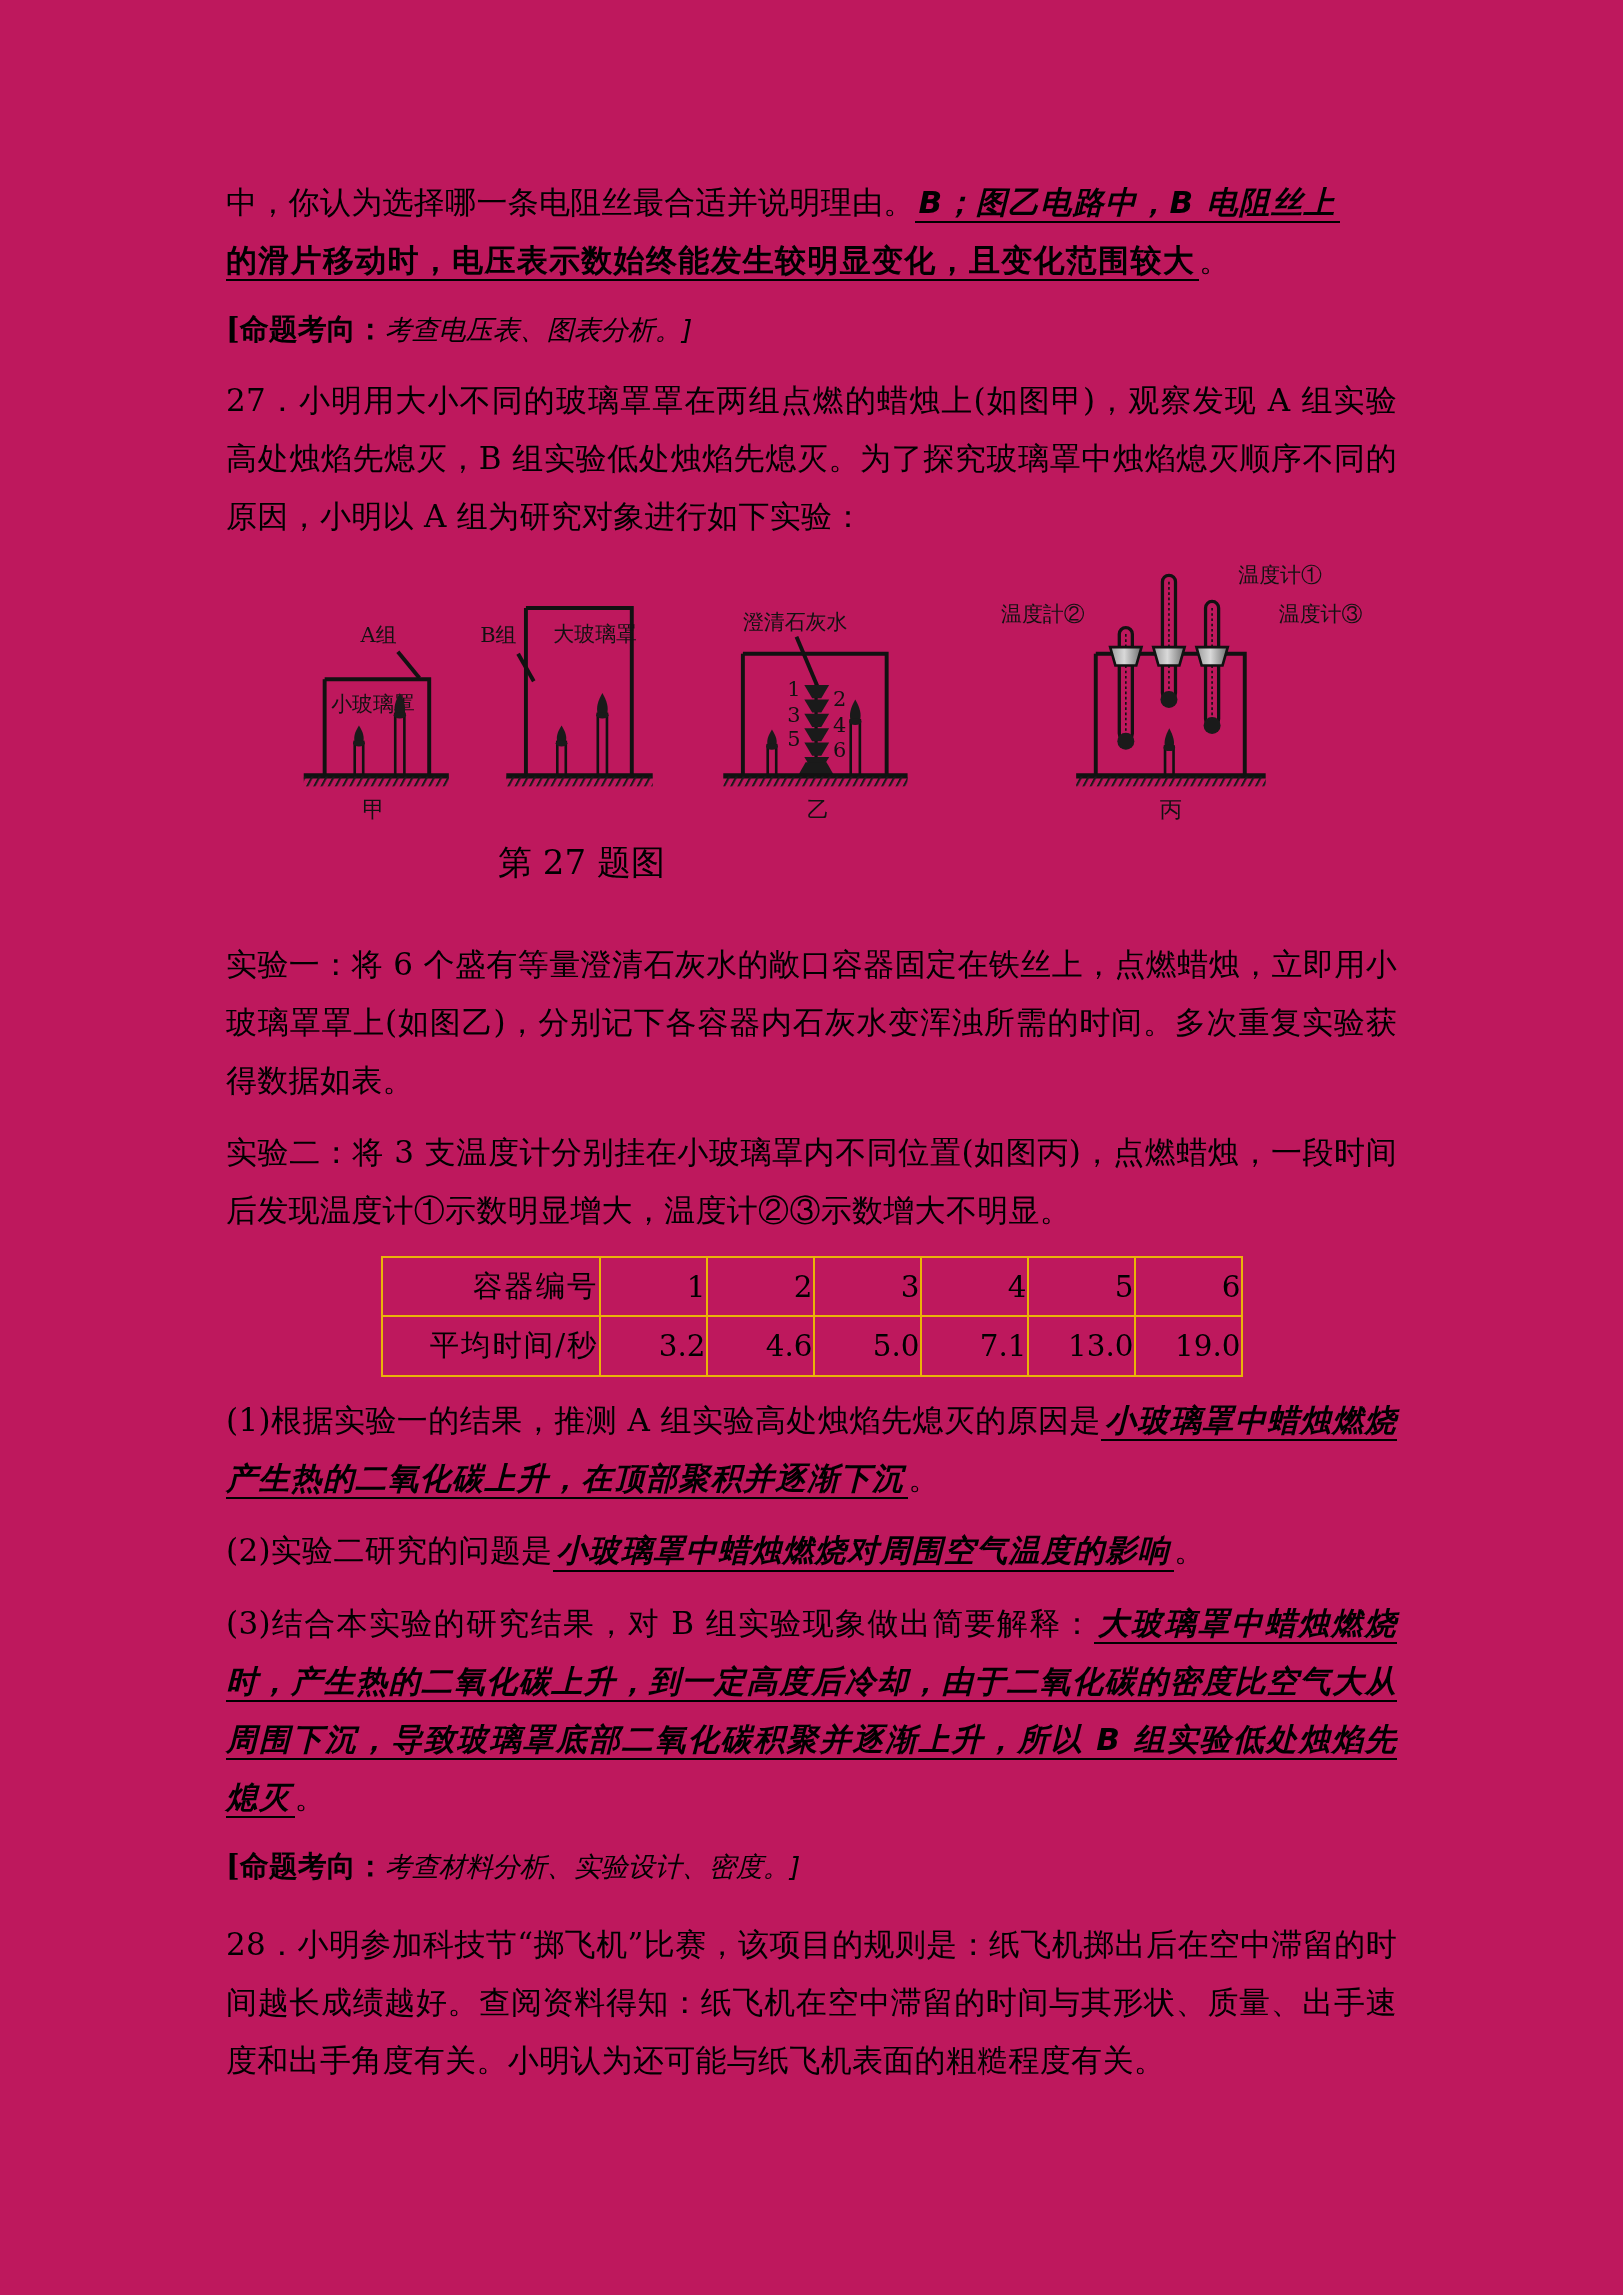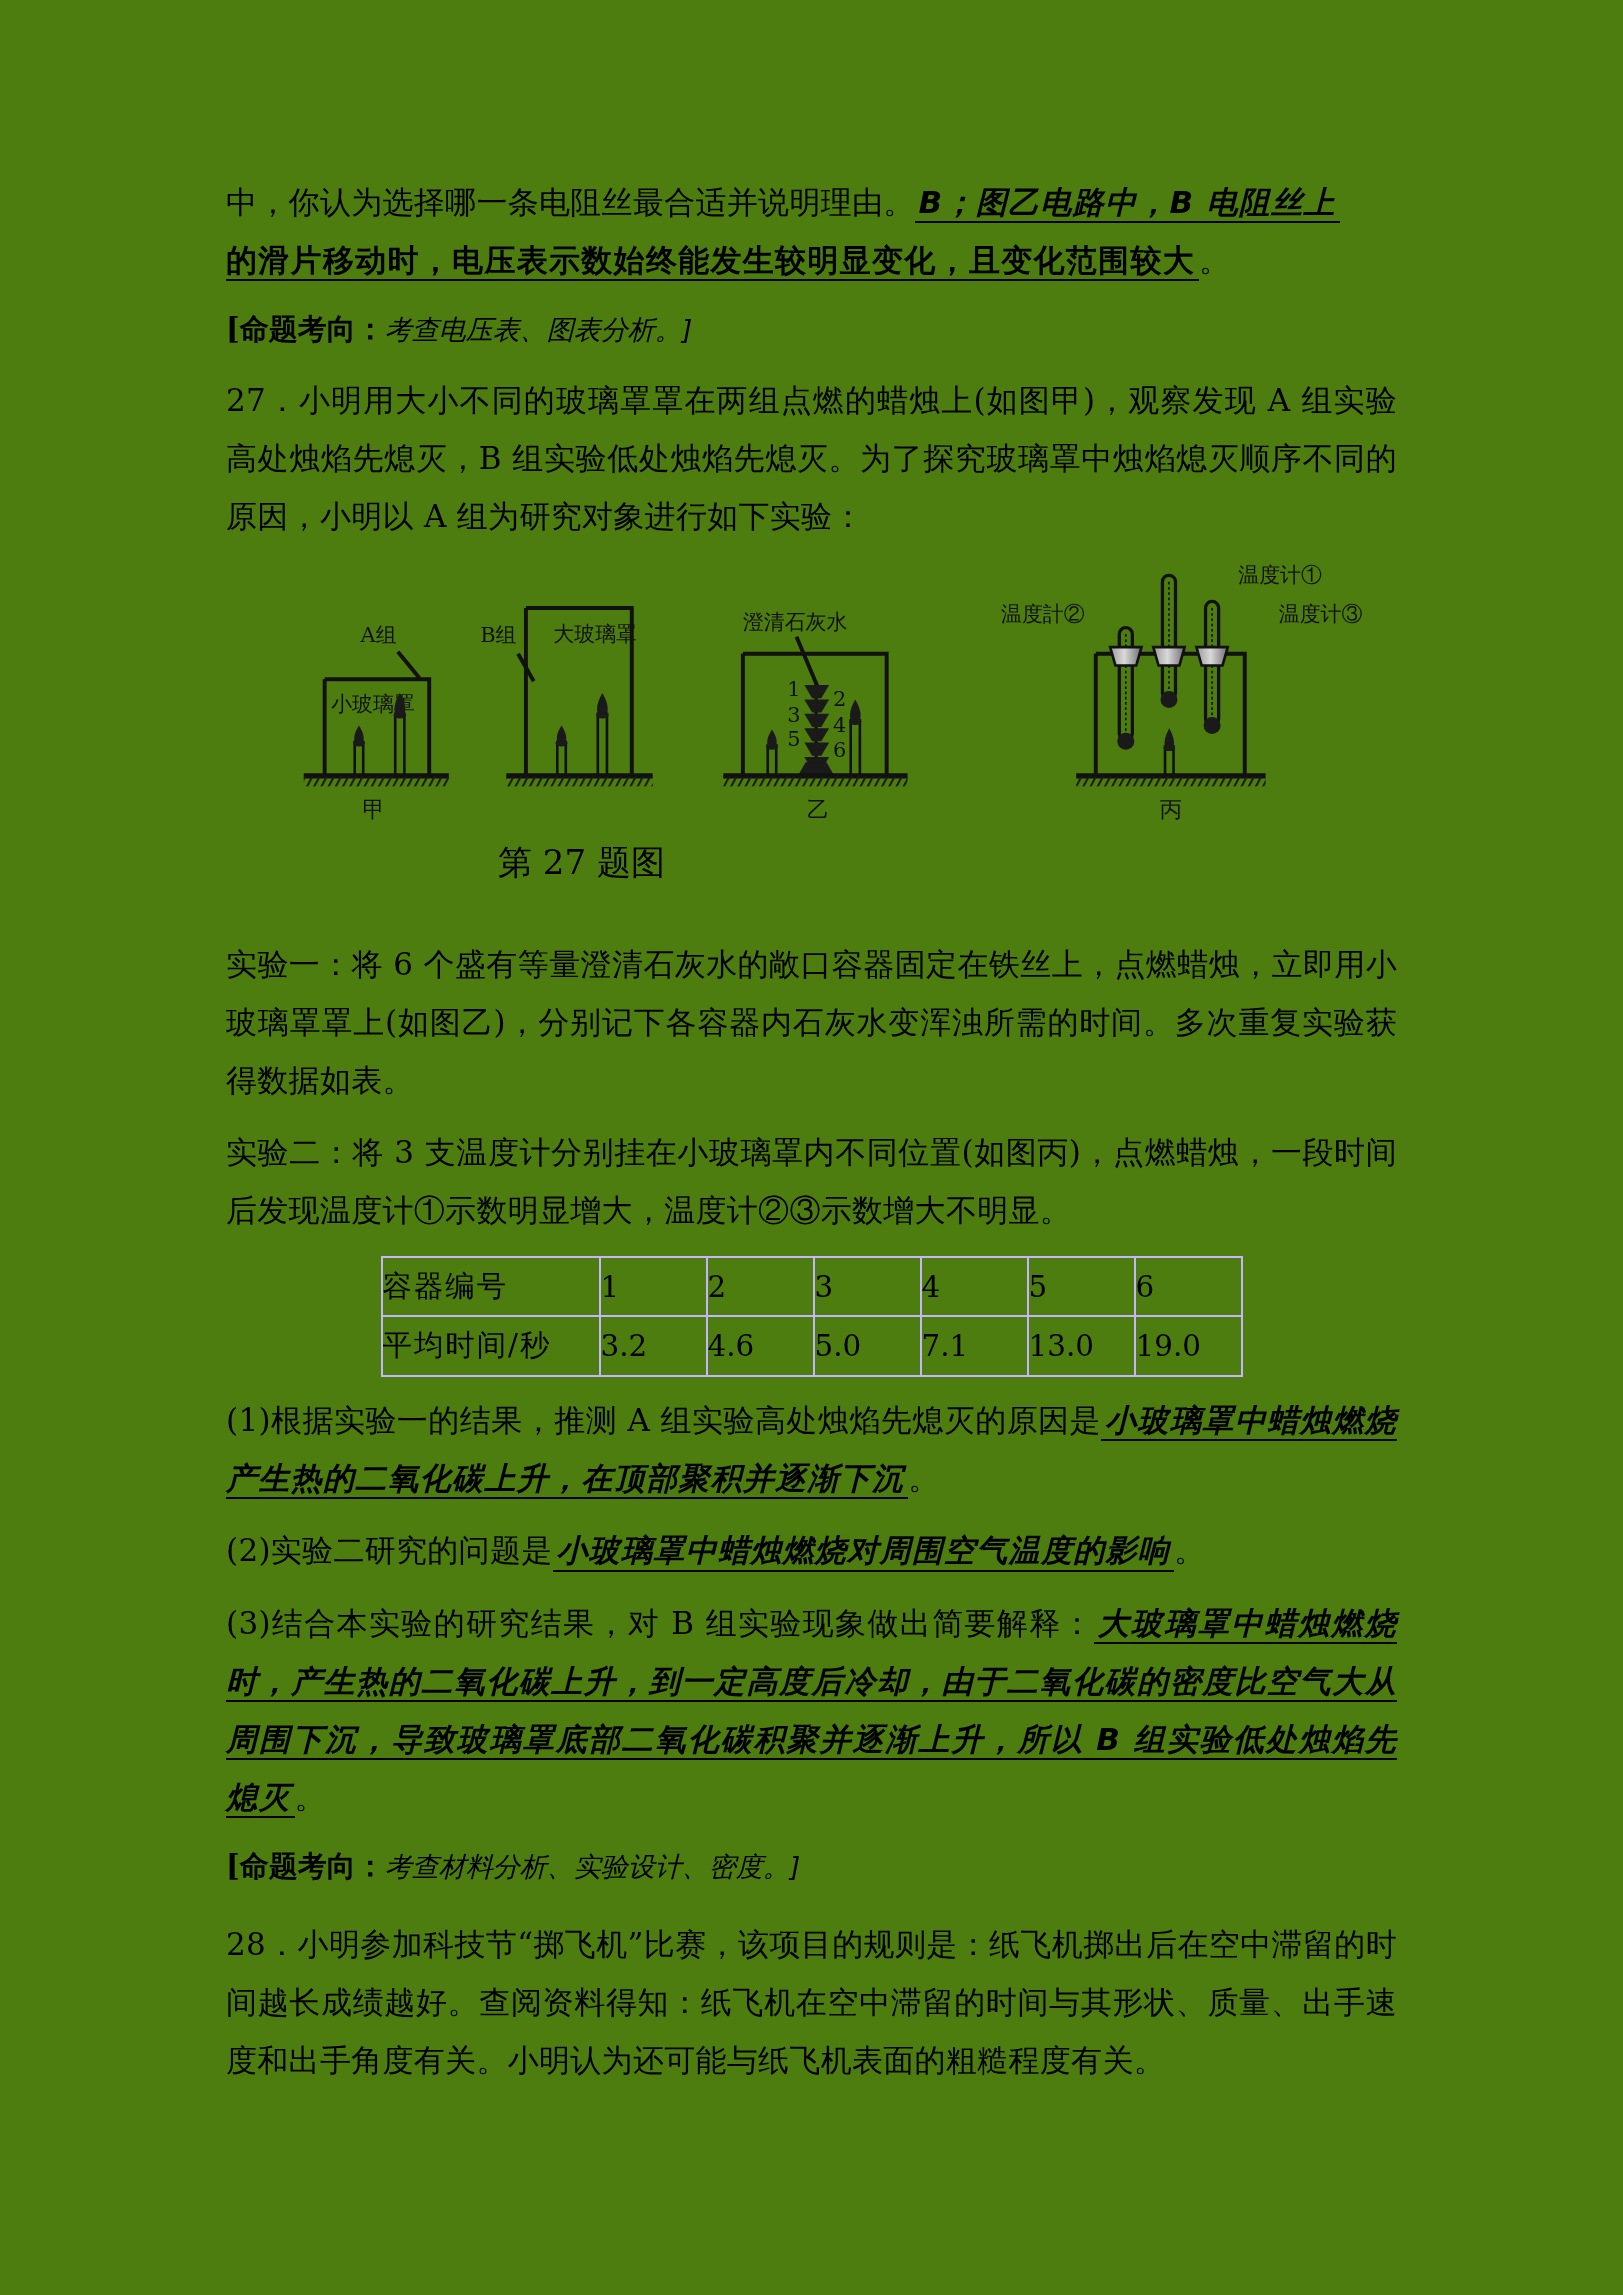--- a/index.html
+++ b/index.html
@@ -7,21 +7,21 @@
     width:1623px;height:2295px;
     font-family:"DejaVu Serif","Liberation Serif",serif;
     color:#000;
     position:relative;
     overflow:hidden;
   }
   .page{
     position:absolute;
     left:0;top:0;
     width:1623px;height:2295px;
-    background:#4d7c0f;
+    background:#be185d;
   }
   .content{
     position:absolute;
     left:226px; top:173px;
     width:1171px;
   }
   
   .para{
     font-size:31px;
     line-height:58px;
@@ -75,22 +75,22 @@
   .tablewrap{
     display:flex;
     justify-content:center;
     margin:17px 0 14.4px 0;
   }
   table.data{
     border-collapse:collapse;
     font-size:29.4px;
   }
   table.data td{
-    border:2px solid #c4b5fd;
-    text-align:left;
+    border:2px solid #eab308;
+    text-align:right;
     padding:5.2px 0;
     height:47px;
     font-family:"DejaVu Serif","Liberation Serif",serif;
   }
   table.data td.hdr{
     width:216px;
     letter-spacing:2px;
   }
   table.data td.num{
     width:105px;

